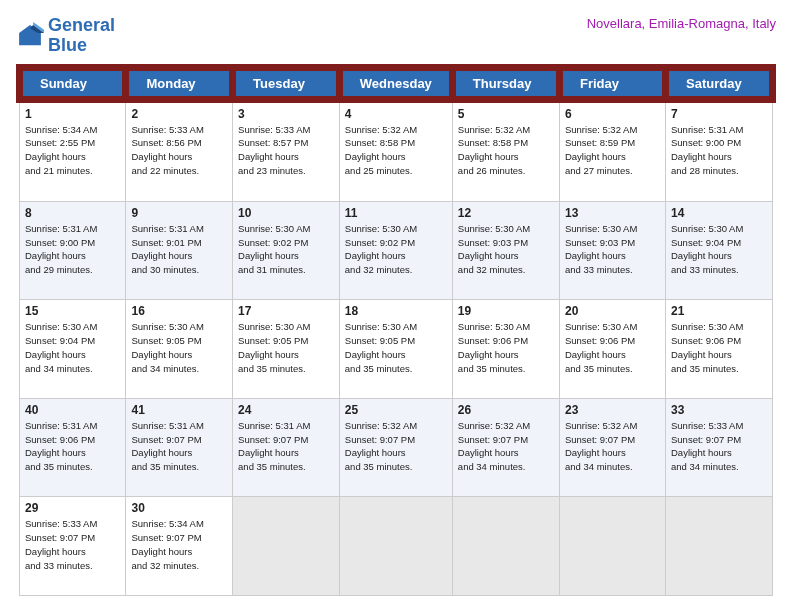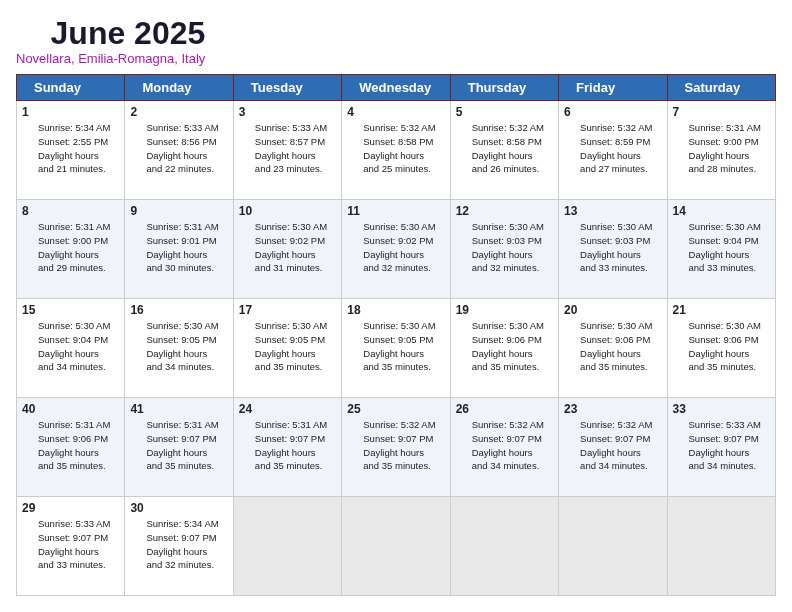--- a/index.html
+++ b/index.html
@@ -59,21 +59,21 @@
       border-collapse: collapse;
       flex: 1;
     }
     .calendar-table th {
       background: #2e6db4;
       color: #fff;
       text-align: left;
       padding: 5px 17px;
       font-size: 13px;
       font-weight: bold;
-      border: 1px solid #7f1d1d;
+      border: 7px solid #7f1d1d;
     }
     .calendar-table td {
       border: 1px solid #ccc;
       vertical-align: top;
       padding: 4px 5px;
       font-size: 9.5px;
       color: #222;
       width: calc(100% / 7);
       background: #fff;
     }
@@ -84,30 +84,39 @@
       font-size: 12px;
       font-weight: bold;
       display: block;
       margin-bottom: 2px;
     }
     .empty-cell {
       background: #e8e8e8 !important;
     }
     .cell-text {
       line-height: 1.45;
-      margin-left: 16px;
     }
   </style>
 </head>
 <body>
 
 <div class="page">
   <div class="header">
+    <div class="logo">
+      <svg class="logo-icon" viewBox="0 0 36 36">
+        <polygon points="18,4 32,14 32,30 4,30 4,14" fill="#2e6db4"></polygon>
+        <polygon points="22,4 36,14 36,10 22,0" fill="#5ba3e0"></polygon>
+        <polygon points="22,4 36,14 28,14 18,8" fill="#1a4a80"></polygon>
+      </svg>
+      <div class="logo-text">
+        <div><span>General</span></div>
+        <div><span style="color:#2e6db4">Blue</span></div>
+      </div>
+    </div>
     <div class="title-section">
-      <div class="month-title">June 2025</div>
       <div class="location">Novellara, Emilia-Romagna, Italy</div>
     </div>
   </div>
 
   <table class="calendar-table">
     <thead>
       <tr>
         <th>Sunday</th>
         <th>Monday</th>
         <th>Tuesday</th>

